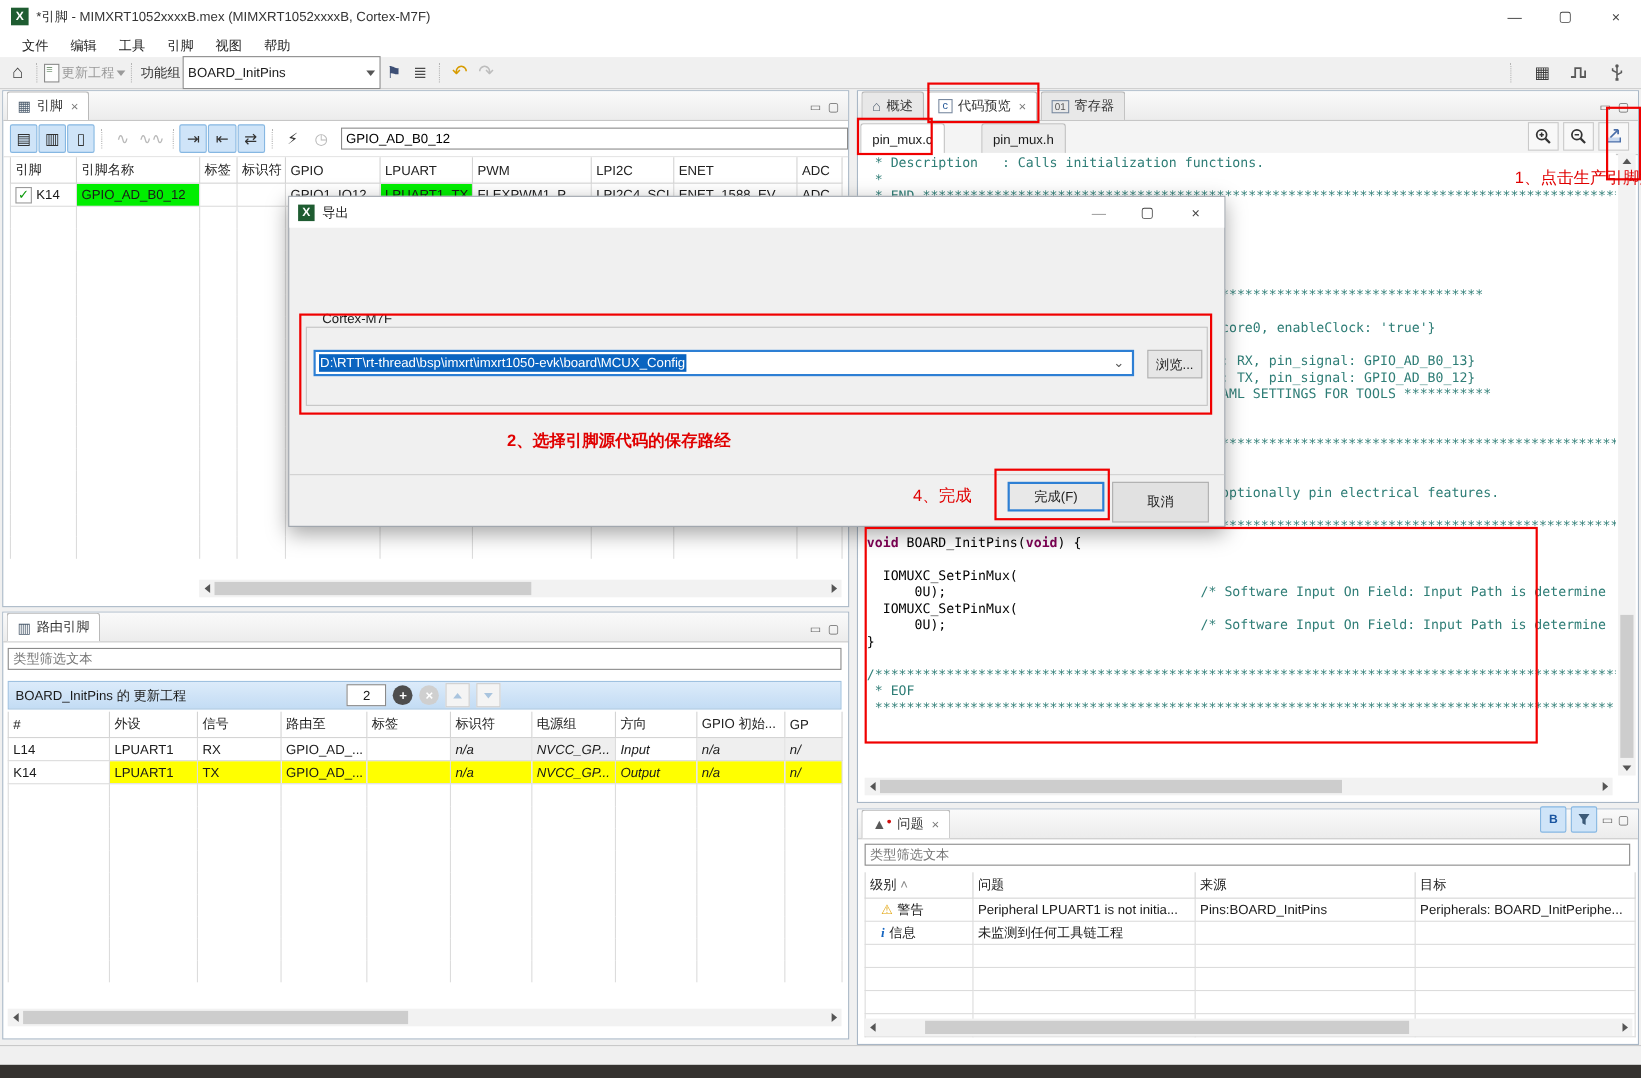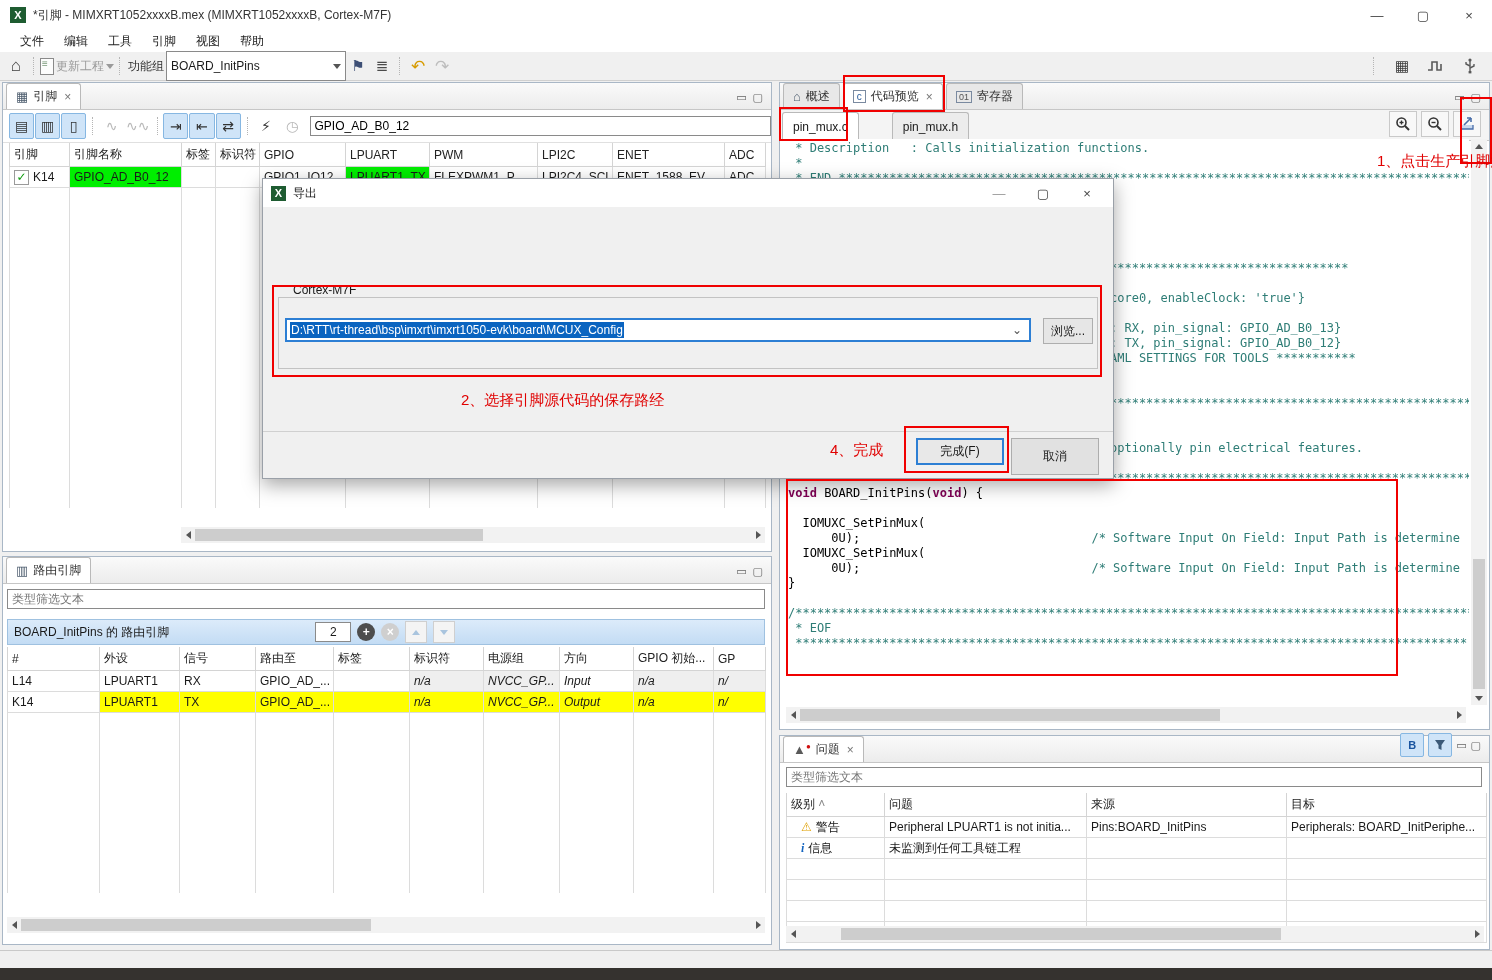--- a/index.html
+++ b/index.html
@@ -444,21 +444,21 @@
         <span class="ticon">▥</span>
         <span>路由引脚</span>
       </span>
       <span class="minmax">
         <span>▭</span>
         <span>▢</span>
       </span>
     </div>
     <input class="filter" style="position: absolute; left: 4px; top: 32px; width: 758px;" placeholder="类型筛选文本">
     <div class="routed-head" style="top:62px;">
-      <span>BOARD_InitPins 的 路由引脚</span>
+      <span>BOARD_InitPins 的 更新工程</span>
       <span class="count-box" style="margin-left:140px;">2</span>
       <span class="rbtn add">+</span>
       <span class="rbtn del">×</span>
       <span class="sq-btn">
           <span class="tri-u" style="border-bottom-color:#a9c4de;"></span>
         </span>
       <span class="sq-btn">
           <span class="tri-d" style="border-top-color:#a9c4de;"></span>
         </span>
     </div>
@@ -842,21 +842,21 @@
         <span class="win-btn" style="width:44px;height:26px;">×</span>
       </span>
     </div>
     <div class="group-label">Cortex-M7F</div>
     <div class="groupbox"></div>
     <div class="path-combo">
       <span class="path-sel">D:\RTT\rt-thread\bsp\imxrt\imxrt1050-evk\board\MCUX_Config</span>
       <span class="combo-arrow" style="color:#555;">⌄</span>
     </div>
     <div class="browse-btn">浏览...</div>
-    <div class="ann-text" style="position:absolute;left:198px;top:212px;">2、选择引脚源代码的保存路经</div>
+    <div class="ann-text" style="position:absolute;left:198px;top:212px;font-weight:bold;">2、选择引脚源代码的保存路经</div>
     <div class="dlg-sep"></div>
     <div class="ann-text" style="position:absolute;left:567px;top:262px;">4、完成</div>
     <div class="btn default" style="position:absolute;left:653px;top:259px;width:88px;height:27px;">完成(F)</div>
     <div class="btn" style="position:absolute;left:748px;top:259px;width:88px;height:37px;">取消</div>
 
     <div class="ann-box" style="position:absolute;left:9px;top:106px;width:826px;height:88px;"></div>
     <div class="ann-box" style="position:absolute;left:641px;top:247px;width:101px;height:43px;"></div>
   </div>
 
   <div class="abs ann-box" style="left:843px;top:75px;width:98px;height:33px;"></div>

